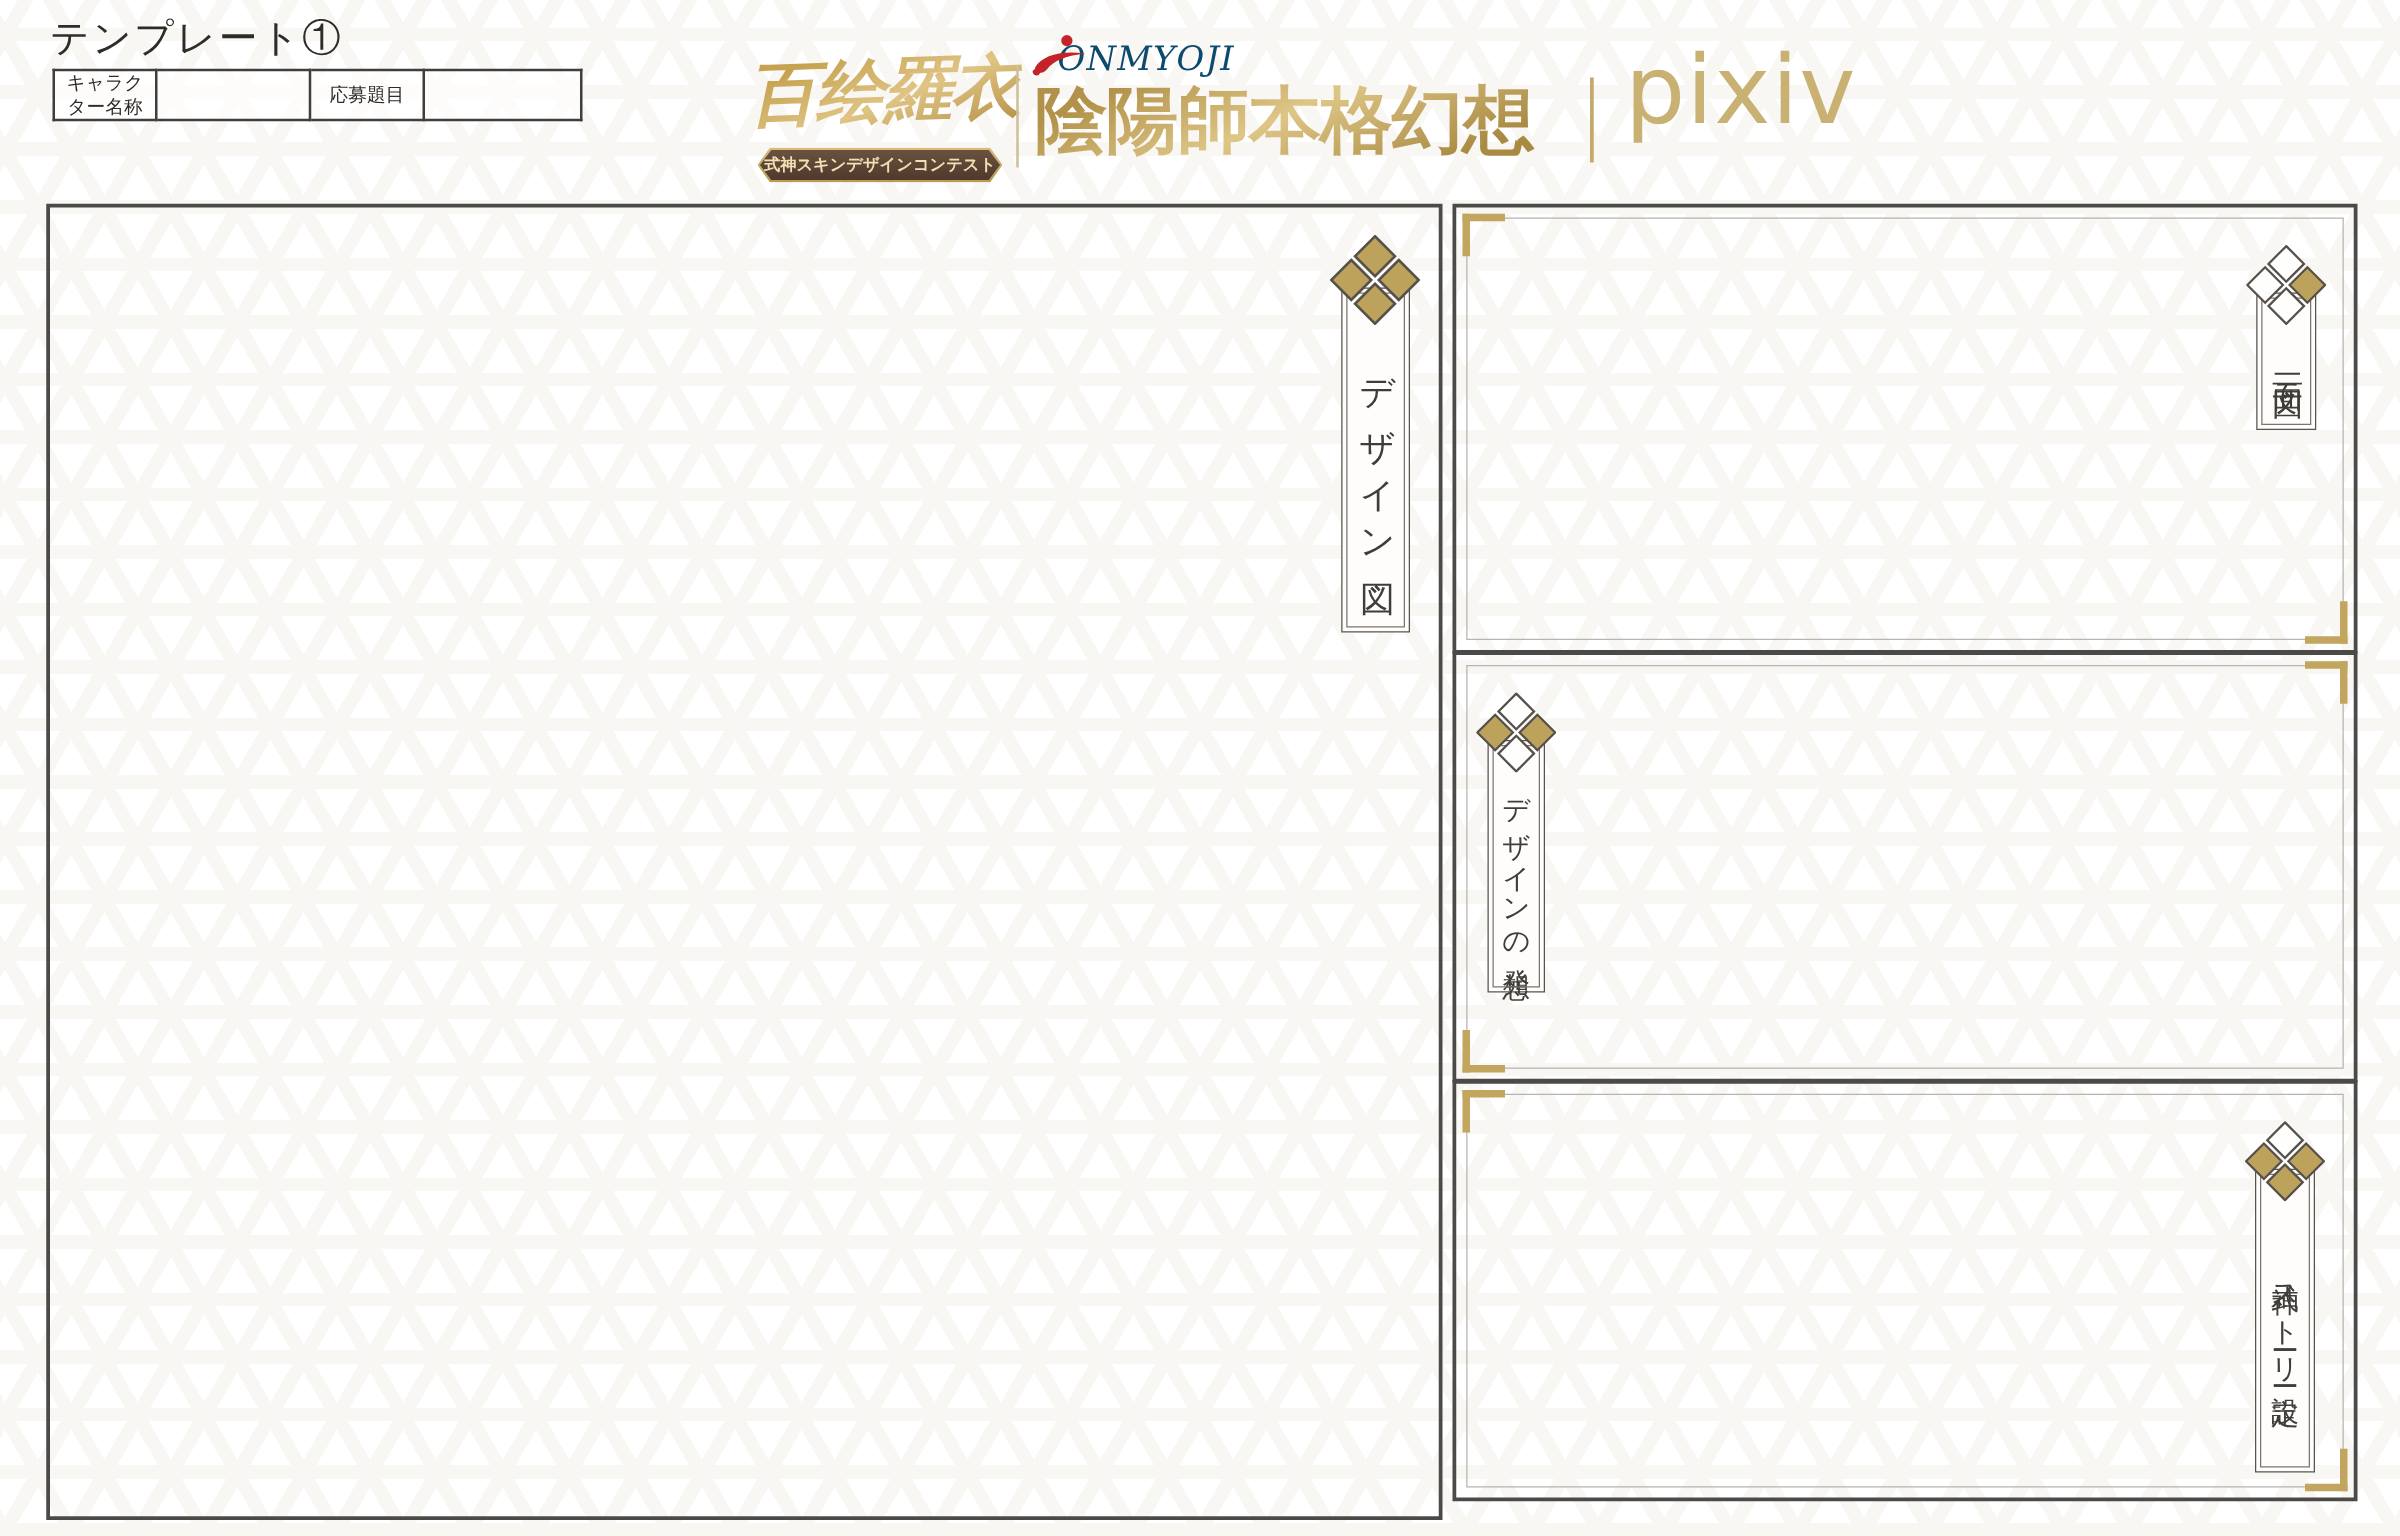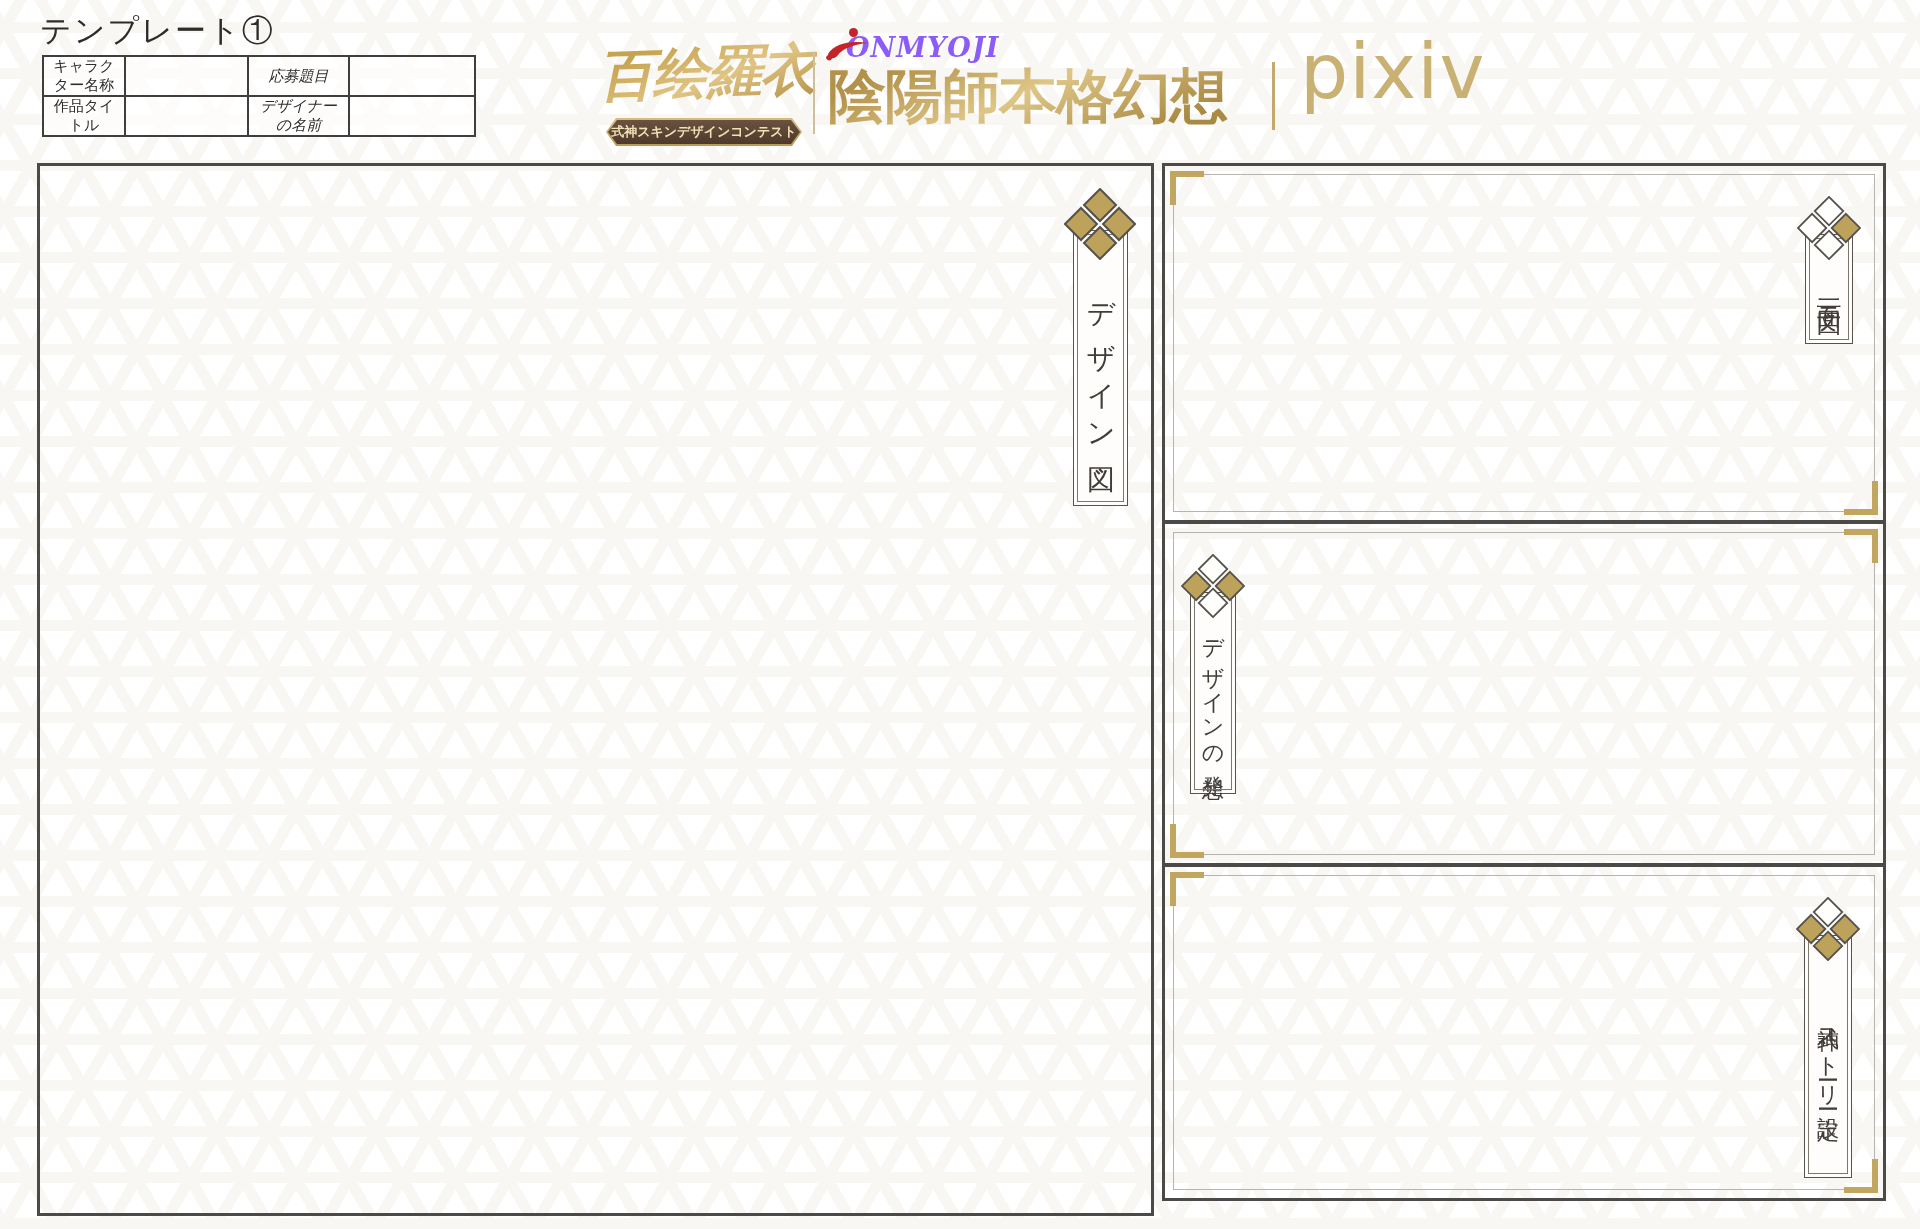--- a/index.html
+++ b/index.html
@@ -36,21 +36,21 @@
   }
   table.info-table{
     position:absolute;left:42px;top:55px;
     border-collapse:collapse;background:rgba(255,255,255,.65);
   }
   table.info-table td{
     border:2px solid #3f3e3c;
     height:38px;font-size:15px;text-align:center;vertical-align:middle;
     color:#2e2c29;padding:0 4px;
   }
-  td.c1{width:82px;} td.c2{width:123px;} td.c3{width:101px;font-style:italic;} td.c4{width:126px;}
+  td.c1{width:82px;} td.c2{width:123px;} td.c3{width:91px;} td.c4{width:126px;}
 
   
   .contest-calligraphy{
     position:absolute;left:598px;top:36px;width:220px;
     font-size:56px;font-weight:bold;font-style:italic;
     letter-spacing:-2px;white-space:nowrap;
     background:linear-gradient(160deg,#c5a350 20%,#e0c484 55%,#b8954a 90%);
     -webkit-background-clip:text;background-clip:text;color:transparent;
     transform:rotate(-2deg);
   }
@@ -66,22 +66,22 @@
     display:flex;align-items:center;justify-content:center;gap:6px;
     color:var(--ribbon-text);font-size:13px;font-weight:bold;letter-spacing:0px;white-space:nowrap;
   }
   .ribbon-orn{font-size:11px;color:#e7cf96;}
   .logo-divider{position:absolute;background:#cdbf97;}
   .logo-divider.d1{left:813px;top:52px;width:2px;height:82px;}
   .logo-divider.d2{left:1272px;top:62px;width:3px;height:68px;background:#c3aa6c;}
 
   .onmyoji-word{
     position:absolute;left:846px;top:32px;height:34px;
-    font-family:"DejaVu Serif", serif;font-style:italic;font-weight:bold;
-    font-size:27px;letter-spacing:1px;color:#8b5cf6;white-space:nowrap;
+    font-family:"DejaVu Serif", serif;font-style:italic;font-weight:normal;
+    font-size:27px;letter-spacing:1px;color:#0c4a6e;white-space:nowrap;
   }
   .onmyoji-swoosh{position:absolute;left:-22px;top:6px;}
   .onmyoji-dot{
     position:absolute;left:3px;top:-4px;width:9px;height:9px;border-radius:50%;
     background:var(--logo-red);
   }
   .onmyoji-title{
     position:absolute;left:828px;top:58px;white-space:nowrap;
     font-size:58px;font-weight:bold;letter-spacing:-1px;
     background:linear-gradient(155deg,#b2924a 15%,#dec687 45%,#a98a42 80%);
@@ -150,26 +150,20 @@
   <div class="template-title">テンプレート①</div>
 
   <table class="info-table">
     <tbody>
         <tr>
       <td class="c1">キャラクター名称</td>
       <td class="c2"></td>
       <td class="c3">応募題目</td>
       <td class="c4"></td>
     </tr>
-    <tr>
-      <td class="c1">作品タイトル</td>
-      <td class="c2"></td>
-      <td class="c3">デザイナーの名前</td>
-      <td class="c4"></td>
-    </tr>
   </tbody>
     </table>
 
   <div class="contest-calligraphy">百绘羅衣</div>
   <div class="contest-ribbon">
     <div class="ribbon-inner">
       <span class="ribbon-orn">✿</span>
       <span>式神スキンデザインコンテスト</span>
       <span class="ribbon-orn">✿</span>
     </div>

